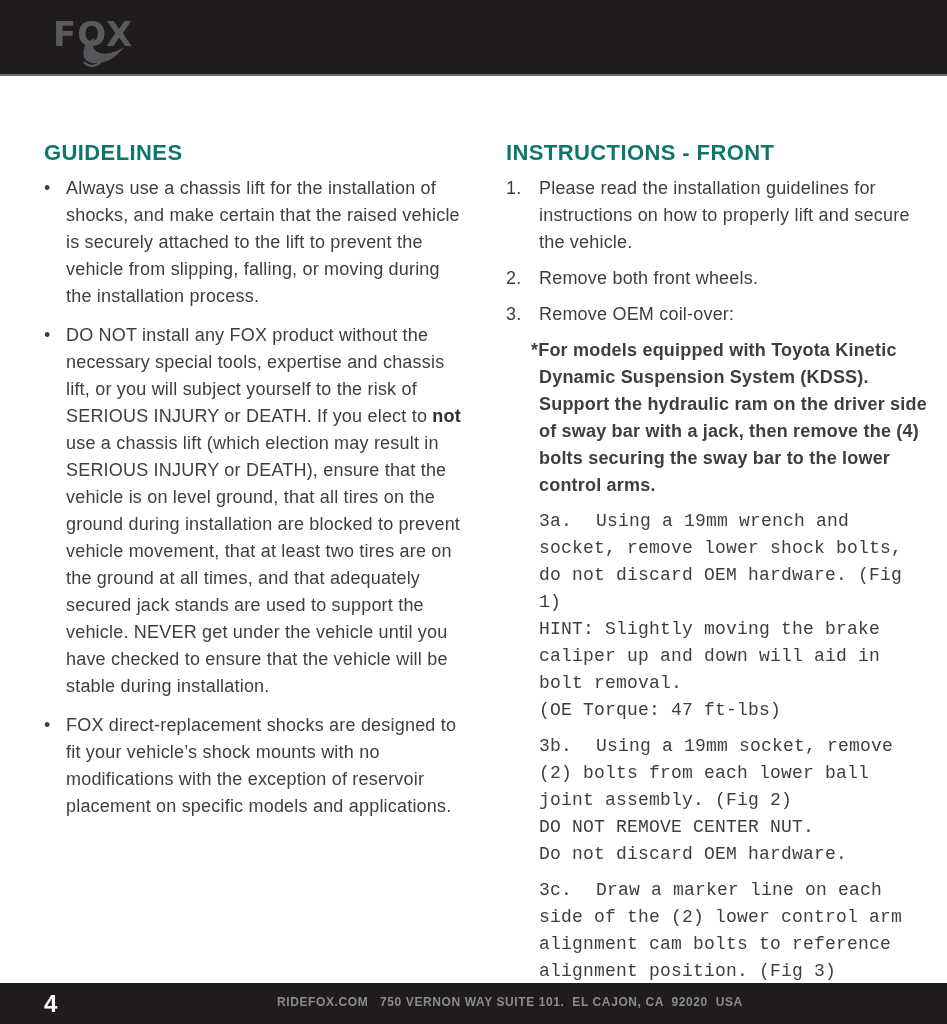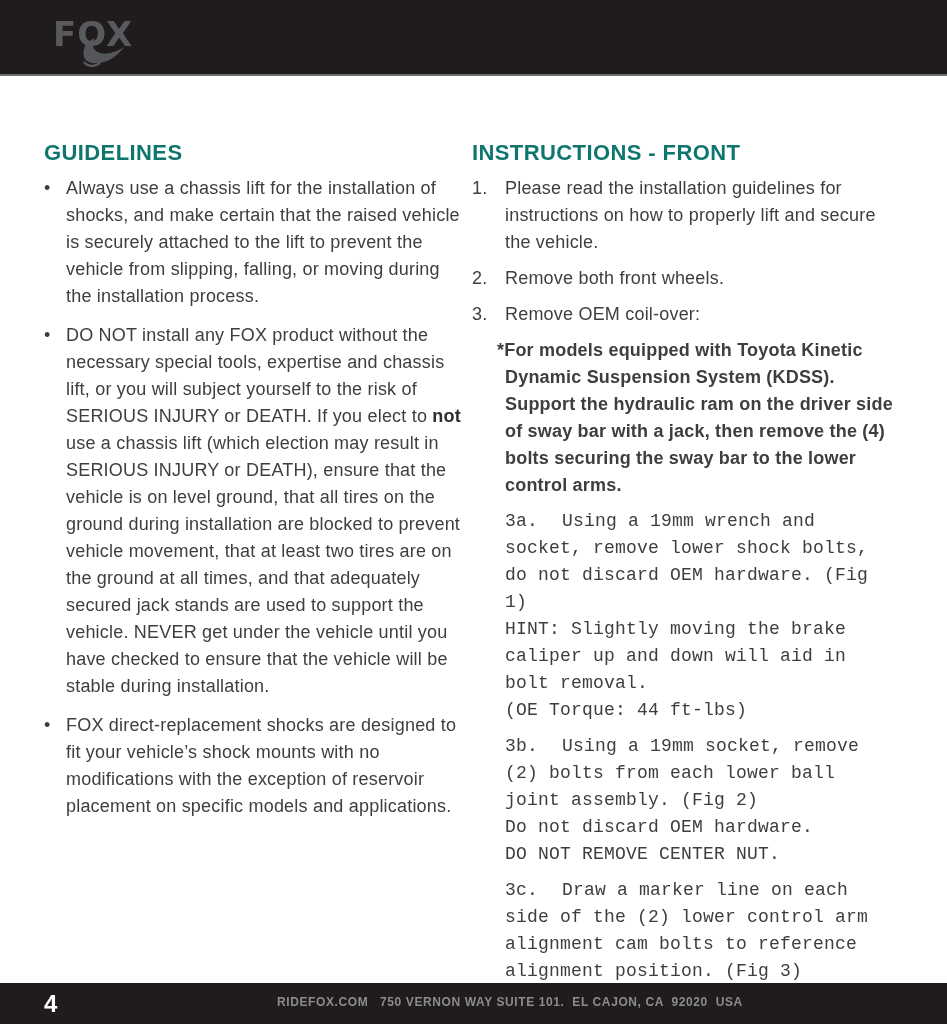--- a/index.html
+++ b/index.html
@@ -12,21 +12,21 @@
   
   .header-bar {
     position:absolute; left:0; top:0; width:947px; height:76px;
     background:#201c1d; border-bottom:2px solid #6f6f6f;
   }
   .logo { position:absolute; left:53px; top:10px; width:90px; height:60px; }
 
   
   .col { position:absolute; top:140px; color:#3e3e40; font-size:18px; line-height:27px; letter-spacing:0.2px; }
   .col-left  { left:44px;  width:420px; }
-  .col-right { left:472px; width:428px; }
+  .col-right { left:506px; width:428px; }
 
   h2.section-heading {
     font-size:22px; line-height:26px; font-weight:bold;
     color:#0f766e; letter-spacing:0.4px; margin-bottom:9px;
   }
 
   
   .bullet-item { display:flex; margin-bottom:12px;justify-content:space-between; }
   .bullet-dot { width:22px; flex:0 0 22px; }
   .bullet-dot::before { content:"\2022"; }
@@ -108,27 +108,27 @@
     <div class="step-item">
       <span class="step-num">3.</span>
       <span class="step-text">Remove OEM coil-over:</span>
     </div>
 
     <p class="note-para">*For models equipped with Toyota Kinetic Dynamic Suspension System (KDSS). Support the hydraulic ram on the driver side of sway bar with a jack, then remove the (4) bolts securing the sway bar to the lower control arms.</p>
 
     <div class="substep">
       <span class="sub-label">3a.</span><span>Using a 19mm wrench and socket, remove lower shock bolts, do not discard OEM hardware. (Fig 1)</span>
       <span class="sub-line">HINT: Slightly moving the brake caliper up and down will aid in bolt removal.</span>
-      <span class="sub-line">(OE Torque: 44 ft-lbs)</span>
+      <span class="sub-line">(OE Torque: 47 ft-lbs)</span>
     </div>
 
     <div class="substep">
       <span class="sub-label">3b.</span><span>Using a 19mm socket, remove (2) bolts from each lower ball joint assembly. (Fig 2)</span>
+      <span class="sub-line">DO NOT REMOVE CENTER NUT.</span>
       <span class="sub-line">Do not discard OEM hardware.</span>
-      <span class="sub-line">DO NOT REMOVE CENTER NUT.</span>
     </div>
 
     <div class="substep">
       <span class="sub-label">3c.</span><span>Draw a marker line on each side of the (2) lower control arm alignment cam bolts to reference alignment position. (Fig 3)</span>
     </div>
   </div>
 
   <div class="footer-bar">
     <span class="page-number">4</span>
     <span class="footer-address">RIDEFOX.COM   750 VERNON WAY SUITE 101.  EL CAJON, CA  92020  USA</span>

